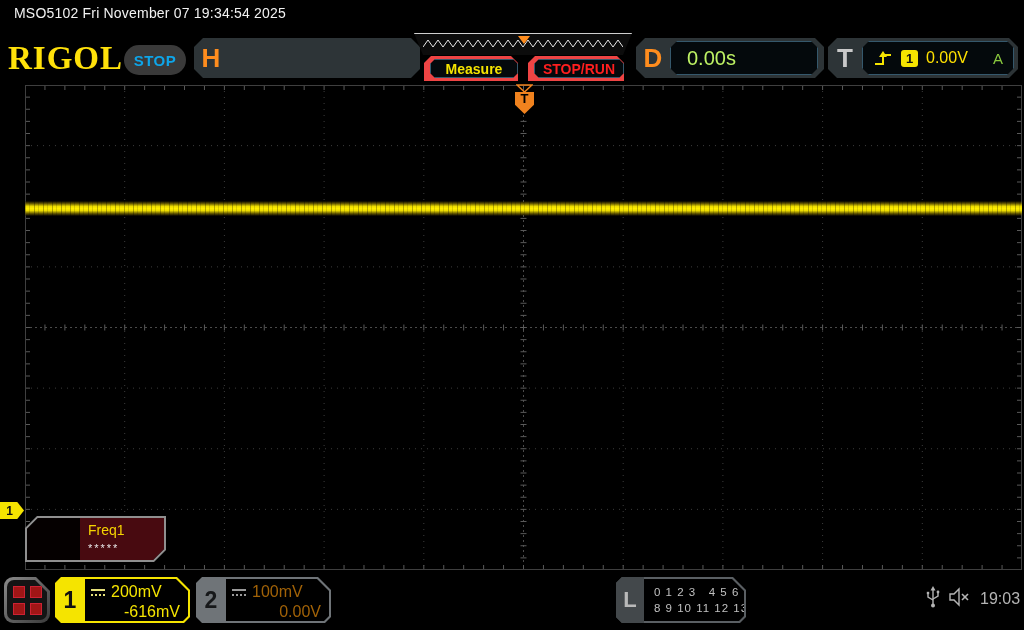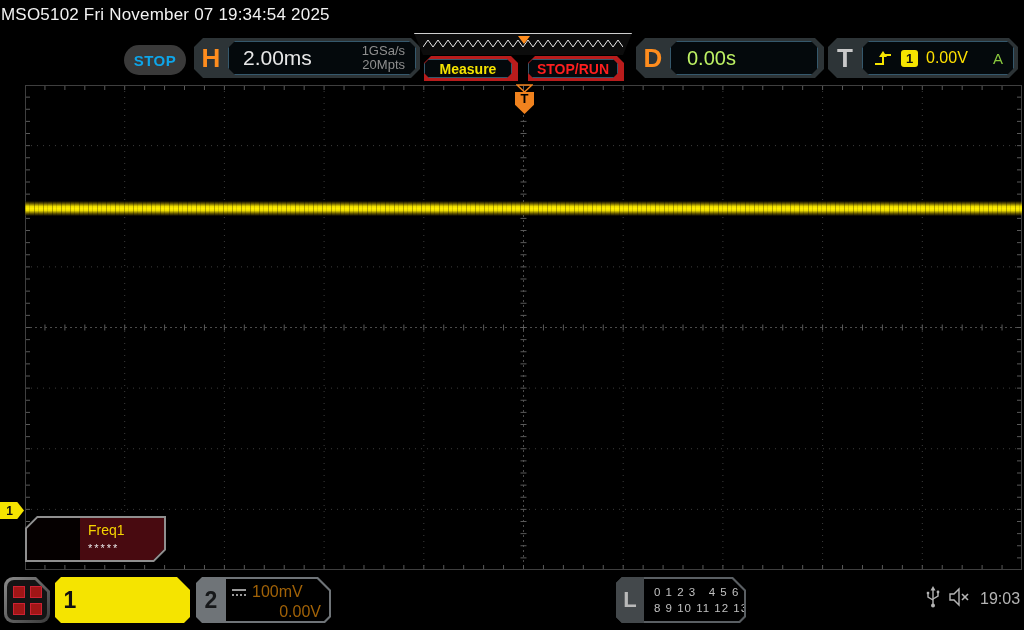--- a/index.html
+++ b/index.html
@@ -3,21 +3,21 @@
 <meta charset="utf-8">
 <style>
   * { margin:0; padding:0; box-sizing:border-box; }
   html,body { background:#000; }
   .screen {
     position:relative; width:1024px; height:630px; background:#000;
     font-family:"Liberation Sans", sans-serif; overflow:hidden;
     -webkit-user-select:none; user-select:none;
   }
   
-  .titlebar { position:absolute; left:1px; top:5px; color:#f2f2f2; font-size:17px; letter-spacing:.2px; }
+  .titlebar { position:absolute; left:14px; top:5px; color:#f2f2f2; font-size:14px; letter-spacing:.2px; }
 
   
   .brand { position:absolute; left:8px; top:40px; color:#ffe10a; font-family:"Liberation Serif", serif;
            font-weight:700; font-size:33px; letter-spacing:1px; }
   .stop-badge { position:absolute; left:124px; top:45px; width:62px; height:30px; background:#3a3a3a;
                 border-radius:15px; display:flex; align-items:center; justify-content:center; }
   .stop-badge span { color:#0ea5e9; font-weight:700; font-size:15px; letter-spacing:.5px; }
 
   .chamf { clip-path: polygon(9px 0, calc(100% - 9px) 0, 100% 9px, 100% calc(100% - 9px),
             calc(100% - 9px) 100%, 9px 100%, 0 calc(100% - 9px), 0 9px); }
@@ -34,22 +34,22 @@
   .tb-main { color:#e8e8e8; font-size:21px; }
   .tb-rates { color:#8f8f8f; font-size:13px; line-height:1.1; text-align:right; }
 
   .preview-strip { position:absolute; left:414px; top:33px; width:218px; height:22px; background:#0c0c0c;
                    border-top:1px solid #cfcfcf;
                    clip-path: polygon(0 0, 100% 0, calc(100% - 9px) 100%, 9px 100%); }
   .preview-strip svg { position:absolute; left:9px; top:3px; }
   .preview-tri { position:absolute; left:104px; top:2px; width:12px; height:8px; background:#ff8d1e;
                  clip-path: polygon(0 0, 100% 0, 50% 100%); }
 
-  .hbtn { position:absolute; top:56px; height:25px; background:#b91c1c; display:flex; align-items:center;
-          justify-content:flex-start;
+  .hbtn { position:absolute; top:56px; height:25px; background:#ef4444; display:flex; align-items:center;
+          justify-content:flex-end;
           clip-path: polygon(7px 0, calc(100% - 7px) 0, 100% 7px, 100% 100%, 0 100%, 0 7px); }
   .hbtn .inner { width:calc(100% - 6px); height:19px; background:#04090c; border:1px solid #35586c;
                  border-radius:4px; display:flex; align-items:center; justify-content:center;
                  clip-path: polygon(5px 0, calc(100% - 5px) 0, 100% 5px, 100% calc(100% - 5px),
                    calc(100% - 5px) 100%, 5px 100%, 0 calc(100% - 5px), 0 5px); }
   .measure-btn { left:424px; width:94px; }
   .measure-btn span { color:#f5e400; font-weight:700; font-size:14px; }
   .stoprun-btn { left:528px; width:96px; }
   .stoprun-btn span { color:#ff1f1f; font-weight:700; font-size:14px; }
 
@@ -138,33 +138,27 @@
   .status-spk { position:absolute; left:948px; top:587px; }
   .status-time { position:absolute; left:980px; top:590px; color:#b4b4b4; font-size:16px; }
 </style>
 </head>
 <body>
 
 <div class="screen">
 
   <div class="titlebar">MSO5102  Fri November 07 19:34:54 2025</div>
 
+  <div class="brand">RIGOL</div>
   <div class="stop-badge">
     <span>STOP</span>
   </div>
 
   <div class="group chamf h-group">
     <div class="biglabel">H</div>
-    <div class="panel h-panel">
-      <span class="tb-main">2.00ms</span>
-      <span class="tb-rates">
-        <span>1GSa/s</span><br>
-        <span>20Mpts</span>
-      </span>
-    </div>
   </div>
 
   <div class="preview-strip">
     <svg id="zigzag" width="200" height="14">
         <polyline points="0,10 5,3 10,10 15,3 20,10 25,3 30,10 35,3 40,10 45,3 50,10 55,3 60,10 65,3 70,10 75,3 80,10 85,3 90,10 95,3 100,10 105,3 110,10 115,3 120,10 125,3 130,10 135,3 140,10 145,3 150,10 155,3 160,10 165,3 170,10 175,3 180,10 185,3 190,10 195,3 200,10 " fill="none" stroke="#e8e8e8" stroke-width="1"></polyline>
       </svg>
     <div class="preview-tri"></div>
   </div>
 
   <div class="hbtn measure-btn">
@@ -509,20 +503,29 @@
     <div class="pad">
       <div class="sq"></div>
         <div class="sq"></div>
         <div class="sq"></div>
         <div class="sq"></div>
     </div>
   </div>
 
   <div class="chw ch1w">
     <div class="tab">1</div>
+    <div class="content">
+      <div class="row">
+          <span class="coupling"></span>
+        <span>200mV</span>
+        </div>
+      <div class="row row2">
+          <span>-616mV</span>
+        </div>
+    </div>
   </div>
 
   <div class="chw ch2w">
     <div class="tab">2</div>
     <div class="content">
       <div class="row">
           <span class="coupling"></span>
         <span>100mV</span>
         </div>
       <div class="row row2">

